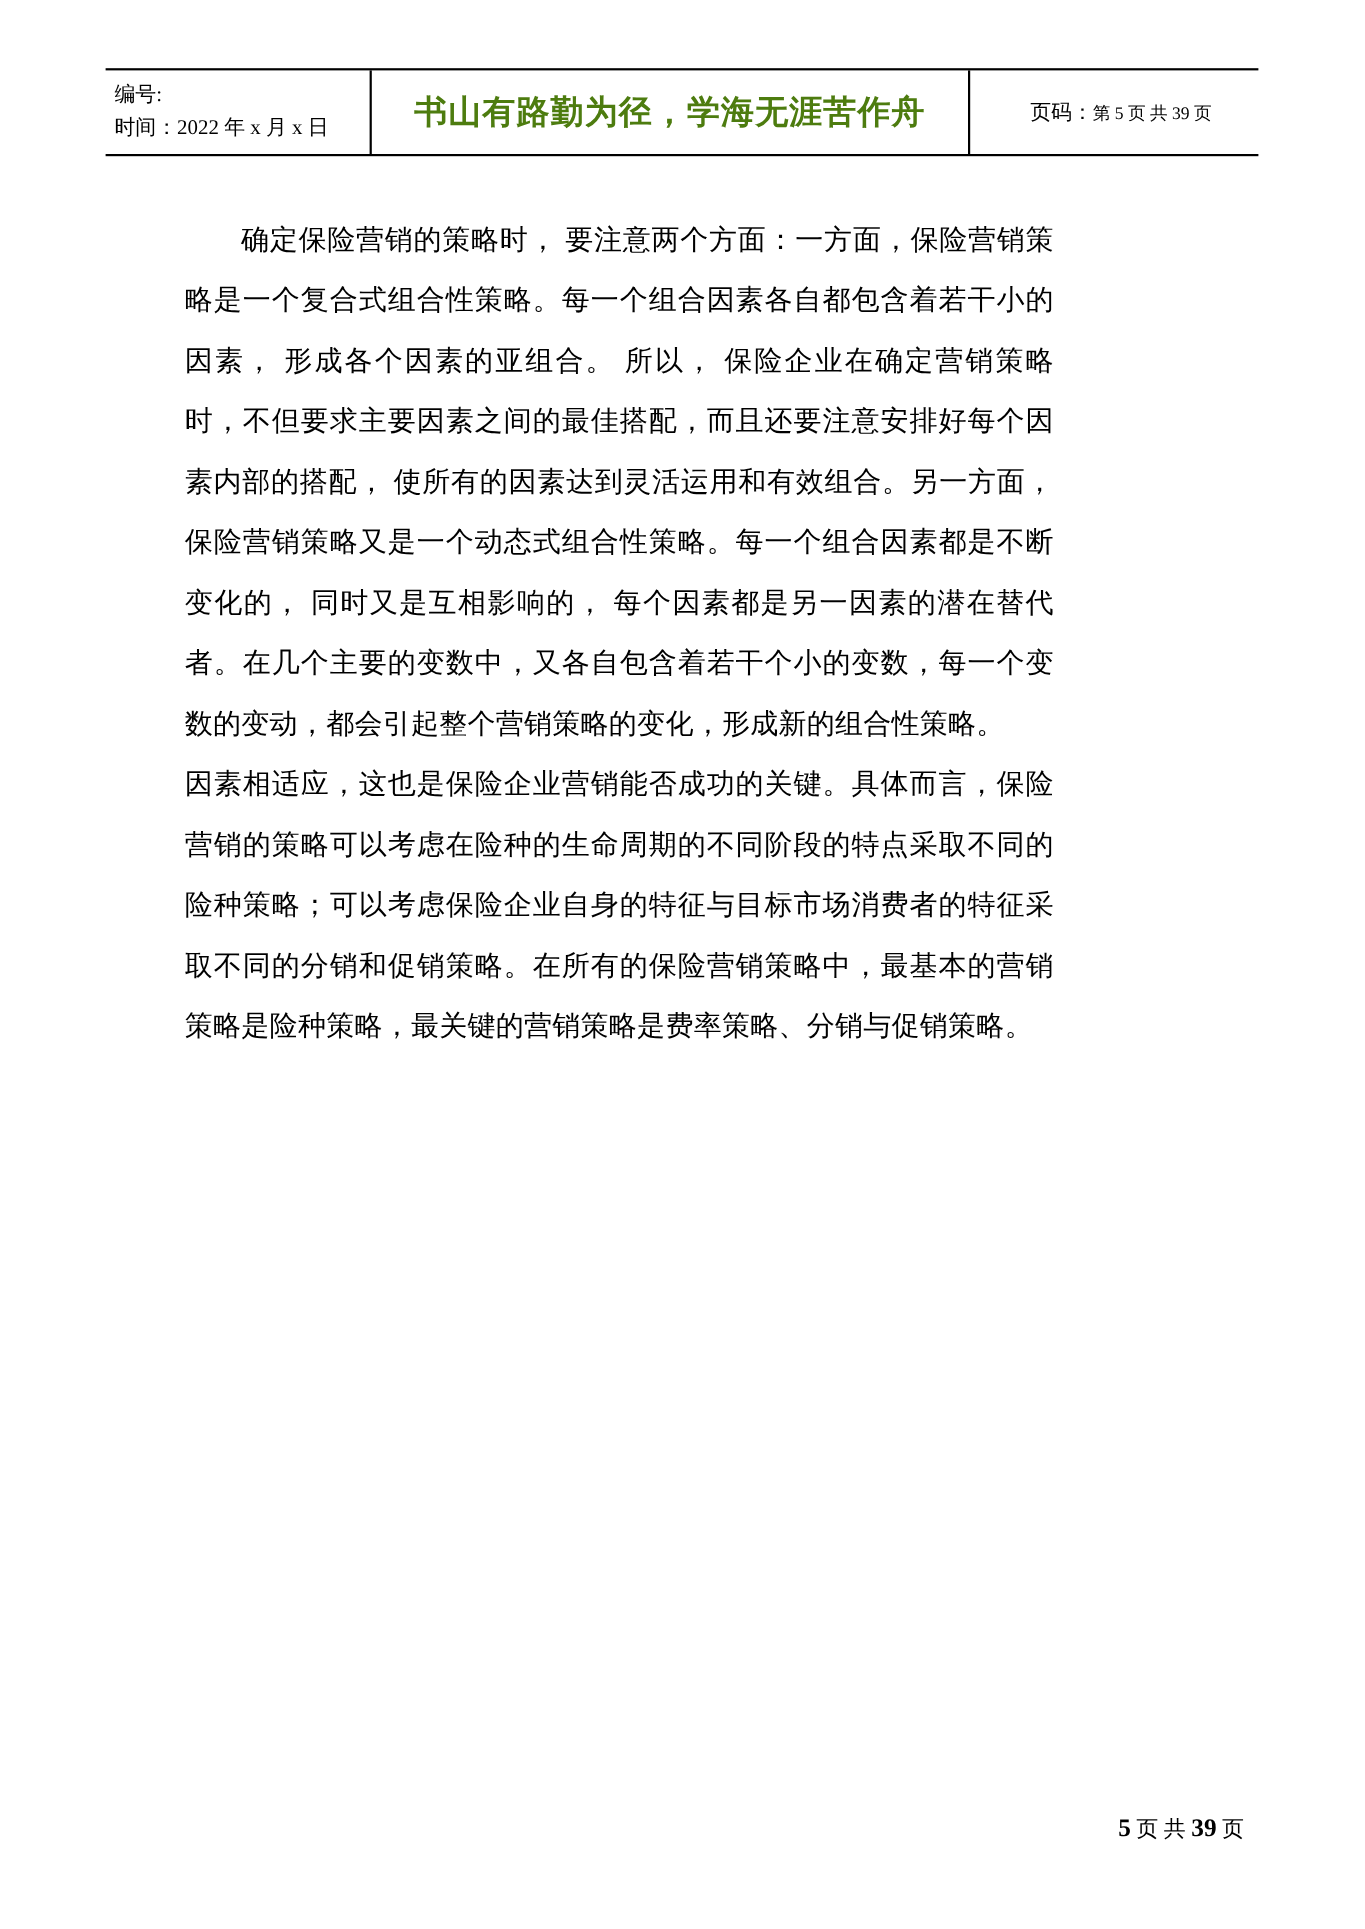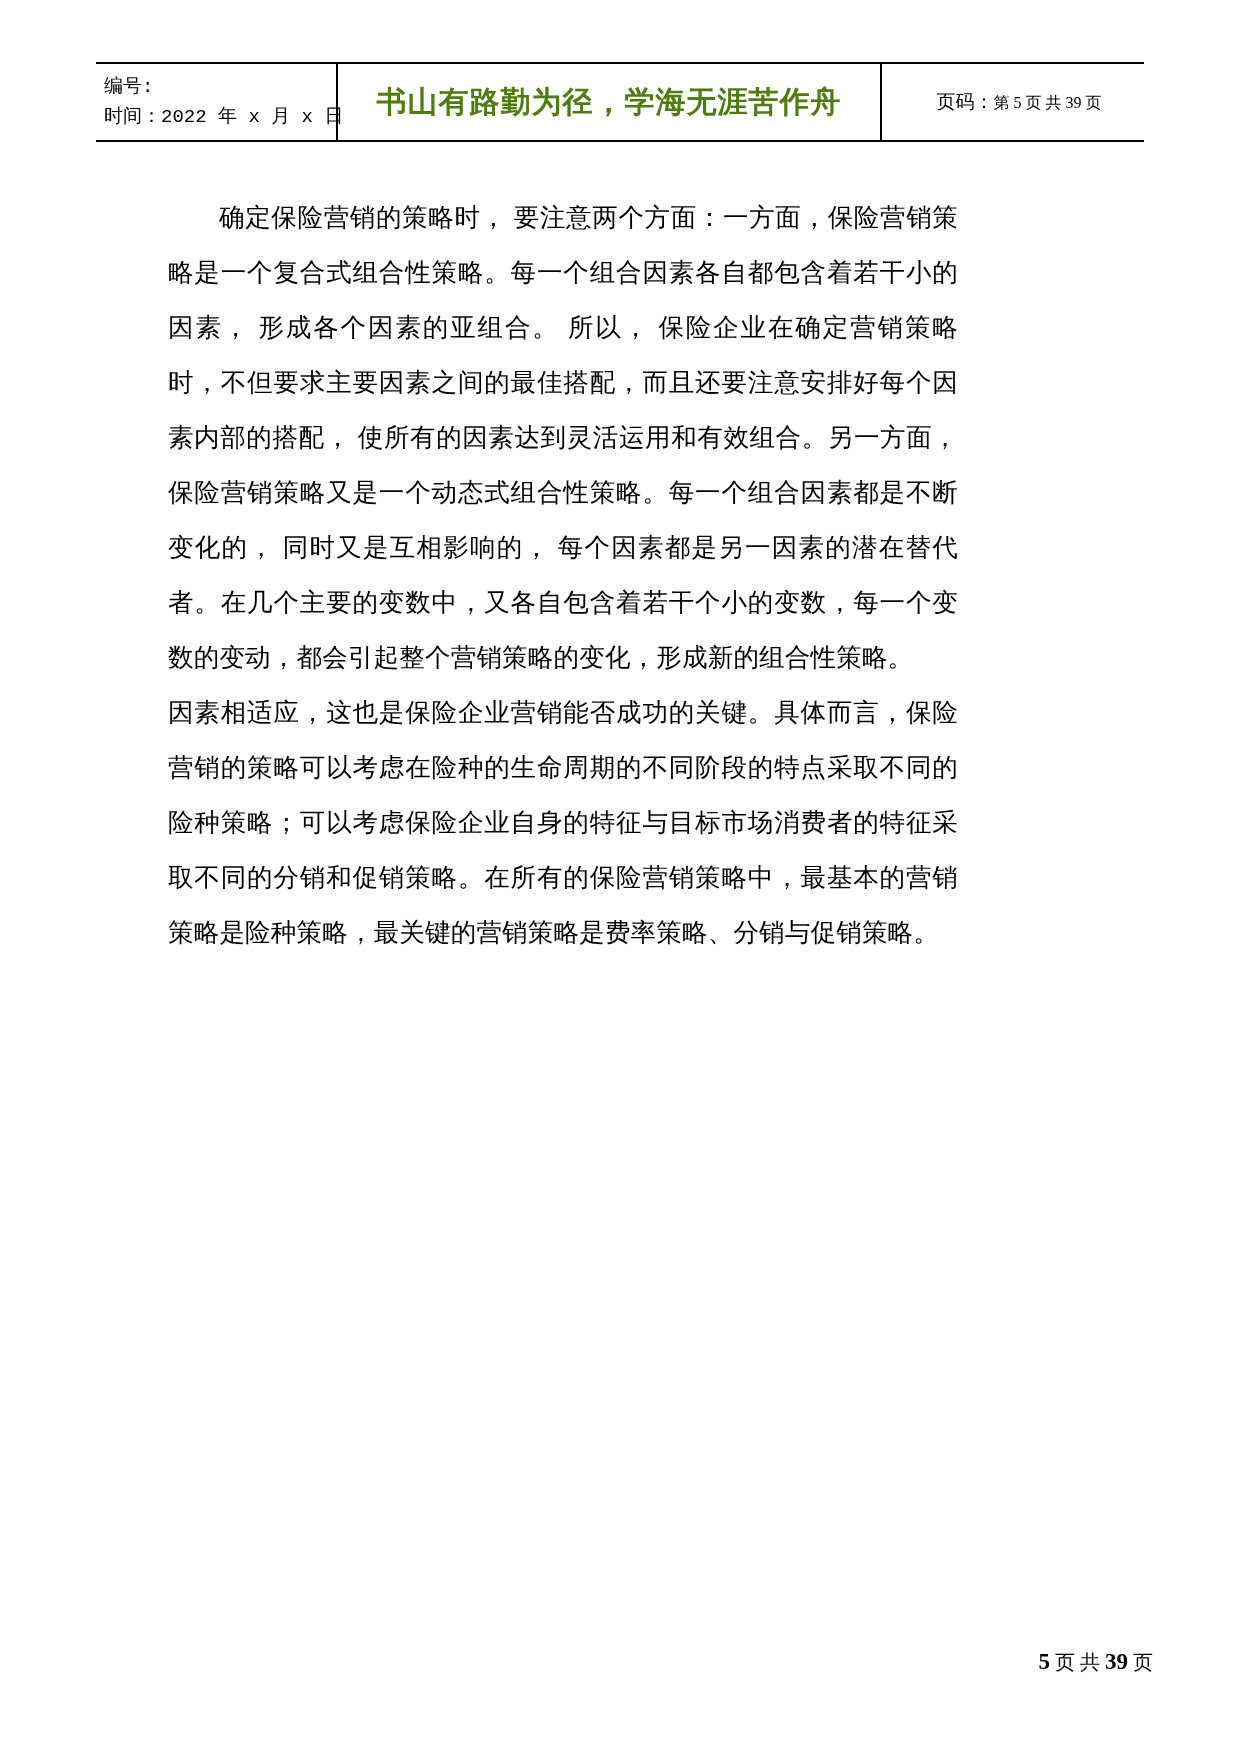--- a/index.html
+++ b/index.html
@@ -41,21 +41,21 @@
     justify-content: center;
     box-sizing: border-box;
   }
   .hdr-left {
     width: 240px;
     padding: 8px 0 8px 8px;
   }
   .hdr-left .line {
     font-size: 19px;
     line-height: 30px;
-    font-family: Liberation Mono, monospace;
+    font-family: Liberation Serif, serif;
     white-space: nowrap;
   }
   .hdr-mid {
     flex: 1;
     border-left: 2px solid #000;
     border-right: 2px solid #000;
     display: flex;
     align-items: center;
     justify-content: center;
     padding: 10px 6px;
@@ -101,21 +101,21 @@
   p.indent {
     text-indent: 2em;
   }
   p.tight {
     text-align: justify;
   }
 
   
   .footer {
     position: absolute;
-    right: 88px;
+    right: 110px;
     bottom: 78px;
     font-size: 20px;
     white-space: nowrap;
   }
   .footer .bignum {
     font-weight: bold;
     font-size: 23px;
   }
 </style>
 </head>

